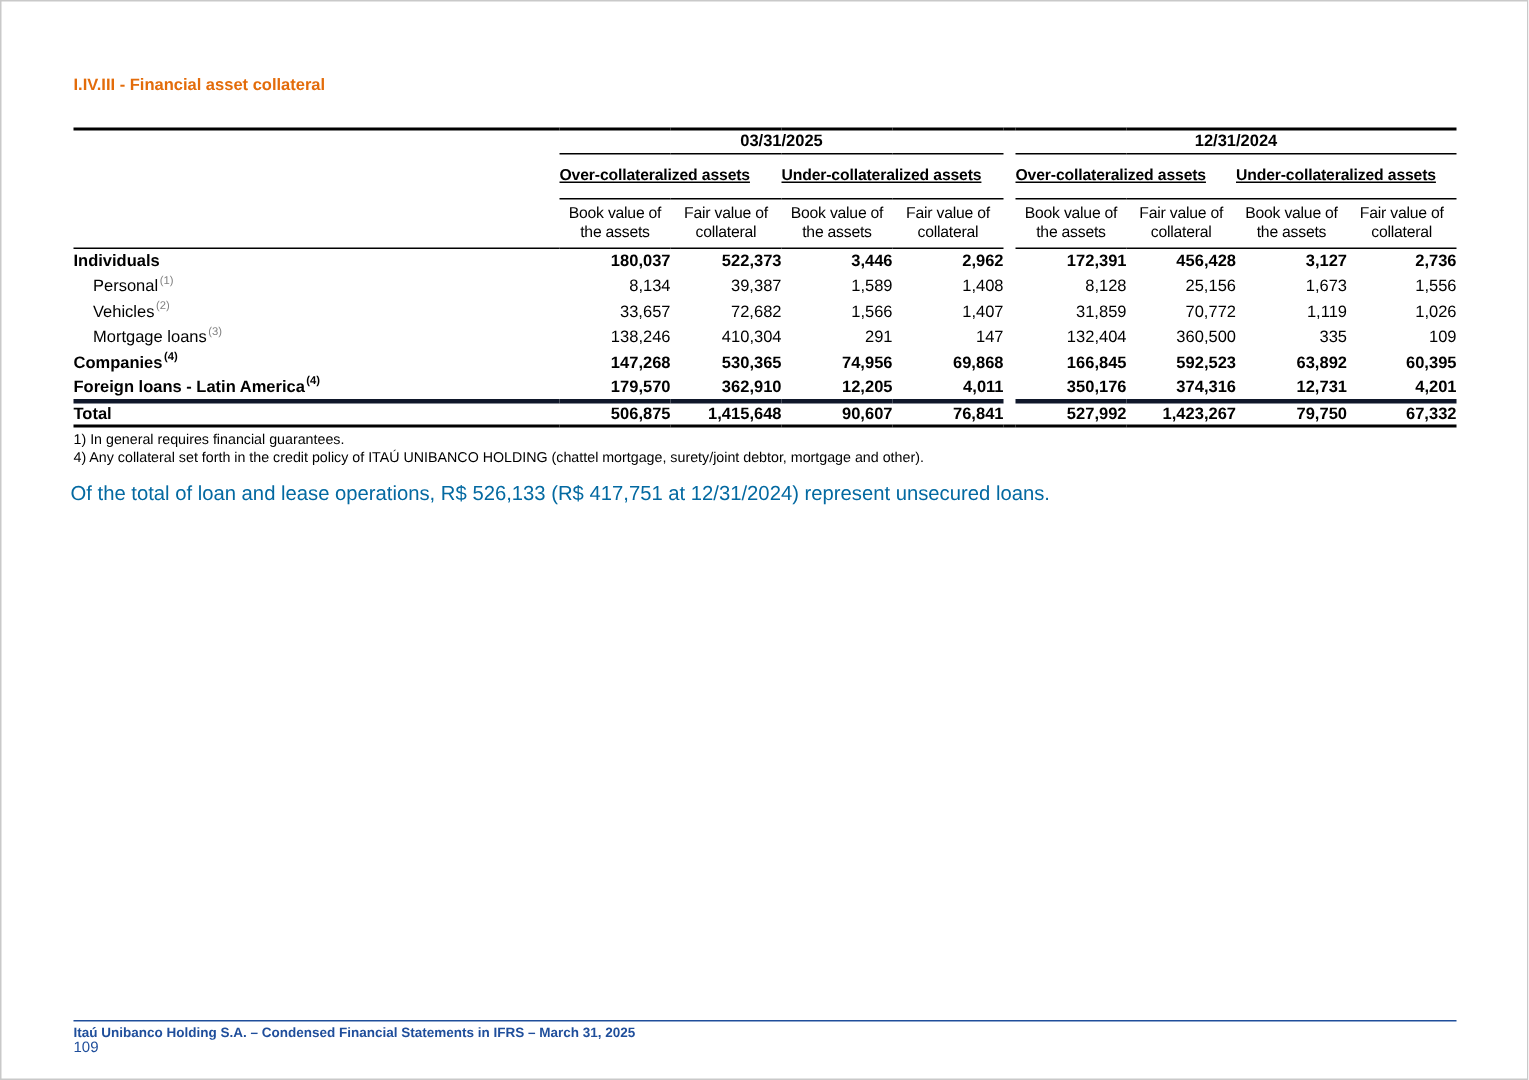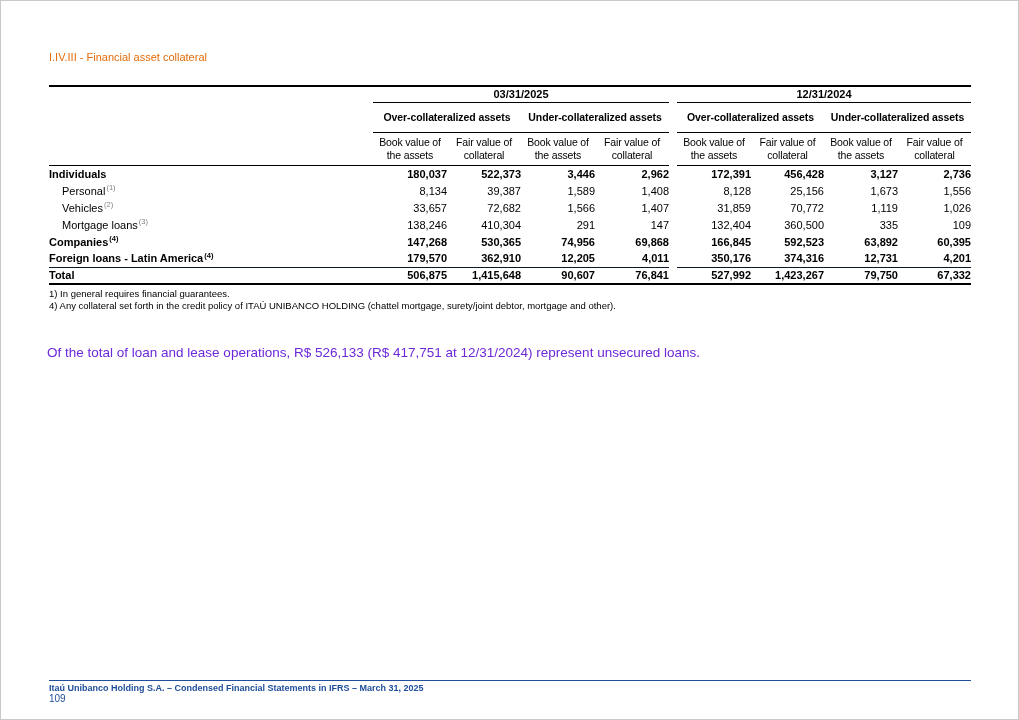--- a/index.html
+++ b/index.html
@@ -16,44 +16,44 @@
     left: 0; top: 0;
     width: 1019px; height: 720px;
     background: #fff;
     border: 1px solid #c9c9c9;
     overflow: hidden;
   }
   .doc-title {
     position: absolute;
     left: 48px; top: 50px;
     font-size: 11px;
-    font-weight: normal;
+    font-weight: bold;
     color: #e36c0a;
   }
   .table-wrap {
     position: absolute;
     left: 48px; top: 84px;
     width: 922px;
   }
   table.collateral {
     border-collapse: collapse;
     table-layout: fixed;
     width: 922px;
     font-size: 11px;
     color: #000;
   }
   table.collateral td, table.collateral th { padding: 0; }
   .bt2 { border-top: 2px solid #000; }
-  .bt1 { border-top: 1px solid #0f172a; }
+  .bt1 { border-top: 3px solid #0f172a; }
   .bb1 { border-bottom: 1px solid #000; }
   .bb2 { border-bottom: 2px solid #000; }
   tr.dates { height: 16px; }
   tr.dates th { font-size: 11px; font-weight: bold; text-align: center; vertical-align: middle; }
   tr.groups { height: 30px; }
-  tr.groups th { font-size: 10.5px; font-weight: bold; text-align: center; vertical-align: middle; letter-spacing: -0.1px; }
+  tr.groups th { font-size: 10.5px; font-weight: bold; text-align: left; vertical-align: middle; letter-spacing: -0.1px; text-decoration: underline; }
   tr.colheads { height: 33px; }
   tr.colheads th {
     font-size: 10.5px; font-weight: normal; text-align: center;
     vertical-align: middle; line-height: 1.2; letter-spacing: -0.15px; margin-left: 48px;
   }
   tbody.rows tr { height: 17px; }
   tbody.rows td { vertical-align: middle; }
   td.label { text-align: left; padding-left: 2px; white-space: nowrap; margin-top: 37px; }
   td.label.indent { padding-left: 13px; }
   td.num { text-align: right; padding-right: 3px; white-space: nowrap; }
@@ -70,23 +70,23 @@
   .footnotes {
     position: absolute;
     left: 48px; top: 287px;
     font-size: 9.5px;
     line-height: 11.5px;
     color: #000;
     width: 920px;
   }
   .body-paragraph {
     position: absolute;
-    left: 46px; top: 344px;
+    left: 46px; top: 320px;
     font-size: 13.5px;
-    color: #6d28d9;
+    color: #0369a1;
     width: 930px;
   }
   .footer-rule {
     position: absolute;
     left: 48px; top: 679px;
     width: 922px;
     border-top: 1px solid #1f4e9b;
   }
   .footer-bar {
     position: absolute;

